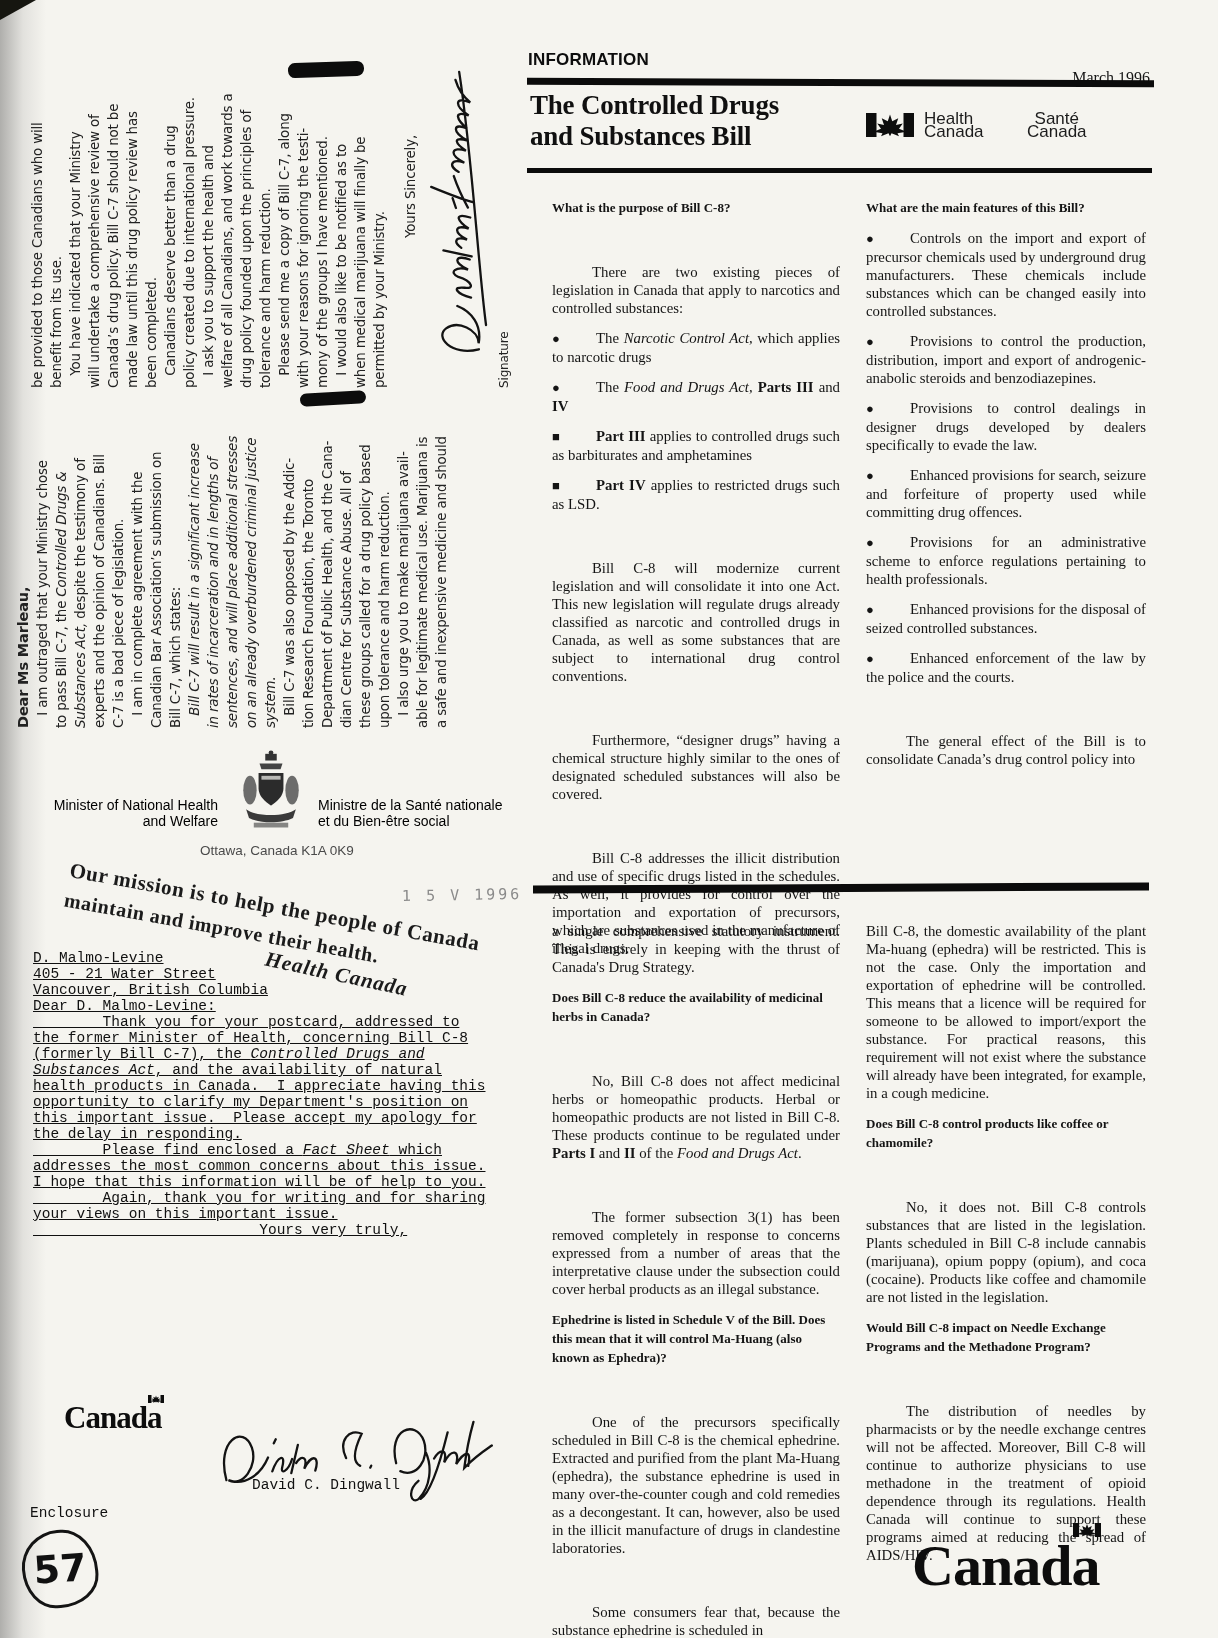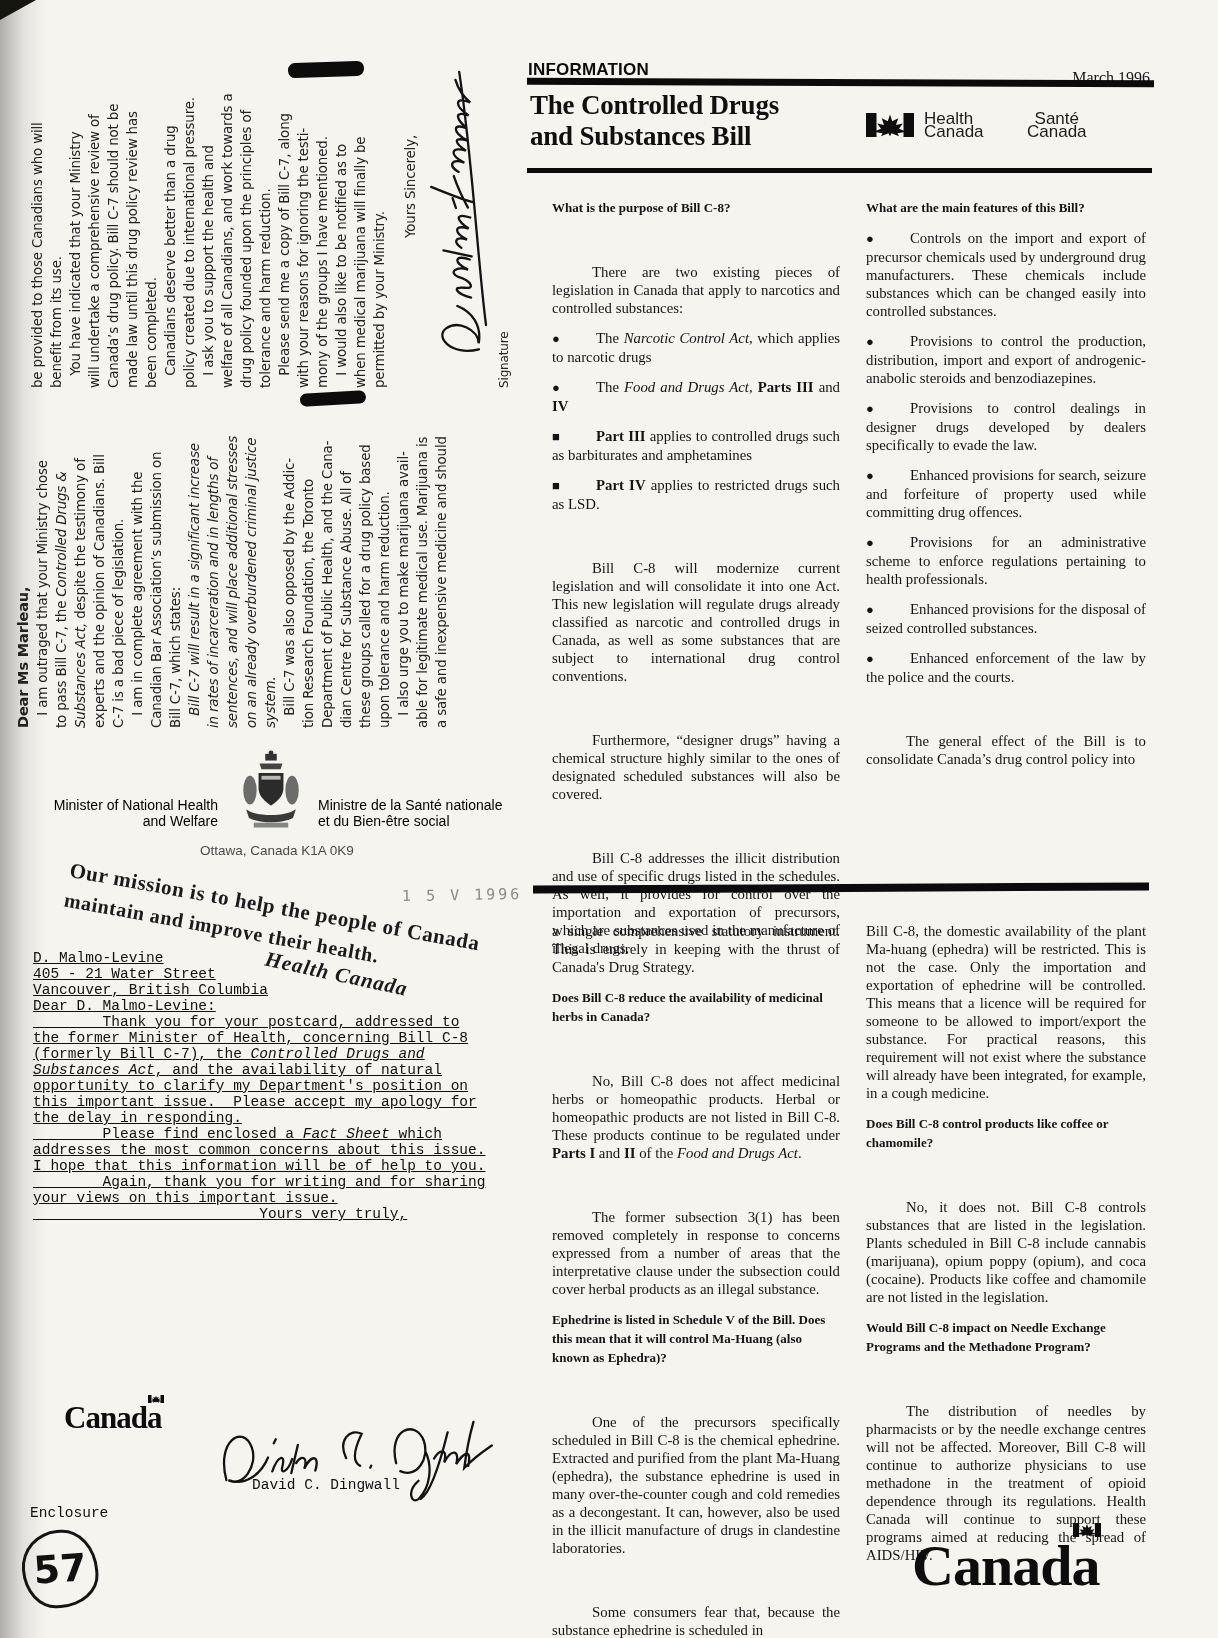--- a/index.html
+++ b/index.html
@@ -164,20 +164,21 @@
         <div class="tl"><span>D. Malmo-Levine</span></div>
         <div class="tl"><span>405 - 21 Water Street</span></div>
         <div class="tl"><span>Vancouver, British Columbia</span></div>
         <div class="tl"><span></span></div>
         <div class="tl"><span>Dear D. Malmo-Levine:</span></div>
         <div class="tl"><span></span></div>
         <div class="tl"><span>        Thank you for your postcard, addressed to</span></div>
         <div class="tl"><span>the former Minister of Health, concerning Bill C-8</span></div>
         <div class="tl"><span>(formerly Bill C-7), the </span><span class="i">Controlled Drugs and</span></div>
         <div class="tl"><span class="i">Substances Act</span><span>, and the availability of natural</span></div>
+        <div class="tl"><span>health products in Canada.  I appreciate having this</span></div>
         <div class="tl"><span>opportunity to clarify my Department's position on</span></div>
         <div class="tl"><span>this important issue.  Please accept my apology for</span></div>
         <div class="tl"><span>the delay in responding.</span></div>
         <div class="tl"><span></span></div>
         <div class="tl"><span>        Please find enclosed a </span><span class="i">Fact Sheet</span><span> which</span></div>
         <div class="tl"><span>addresses the most common concerns about this issue.</span></div>
         <div class="tl"><span>I hope that this information will be of help to you.</span></div>
         <div class="tl"><span></span></div>
         <div class="tl"><span>        Again, thank you for writing and for sharing</span></div>
         <div class="tl"><span>your views on this important issue.</span></div>
@@ -199,21 +200,21 @@
     <path class="sig" d="M18 74 C8 34 36 18 44 42 C50 60 34 82 20 74 C36 80 52 70 60 52 M66 38 L68 34 M64 66 C70 50 78 48 74 62 C72 70 80 66 84 54 M90 40 L83 68 M88 58 C94 50 100 52 96 64 C104 48 112 52 107 66 M138 54 C130 36 142 24 154 30 C146 46 144 58 152 62 M162 64 L163 62 M188 60 C180 26 208 16 216 38 C222 56 208 76 192 68 M218 50 C224 64 222 84 210 96 C202 102 198 88 210 78 M226 56 C232 46 240 46 236 60 C244 46 252 48 248 62 C256 50 264 46 260 64 M266 20 C260 40 258 52 256 66 C268 54 278 48 284 44 M240 30 C232 60 222 90 212 96"></path>
   </svg>
   <div class="abs typed" style="left:252px;top:1477px;">David C. Dingwall</div>
 
   <div class="abs typed" style="left:30px;top:1505px;">Enclosure</div>
 
   <div class="abs pnum" style="left:22px;top:1530px;">
     <span>57</span>
   </div>
 
-  <div class="abs kicker" style="left:528px;top:60px;">INFORMATION</div>
+  <div class="abs kicker" style="left:528px;top:50px;">INFORMATION</div>
   <div class="abs fs-date" style="left:1000px;top:69px;width:150px;">March 1996</div>
   <div class="abs bar" style="left:527px;top:79px;width:627px;height:7px;transform:rotate(.25deg);"></div>
 
   <div class="abs fs-title" style="left:530px;top:90px;">
     <div>The Controlled Drugs</div>
     <div>and Substances Bill</div>
   </div>
 
   <svg class="abs" style="left:866px;top:113px;" width="48" height="24" viewBox="0 0 64 32">
     <rect x="0" y="0" width="14" height="32" fill="#0d0d0d"></rect>

